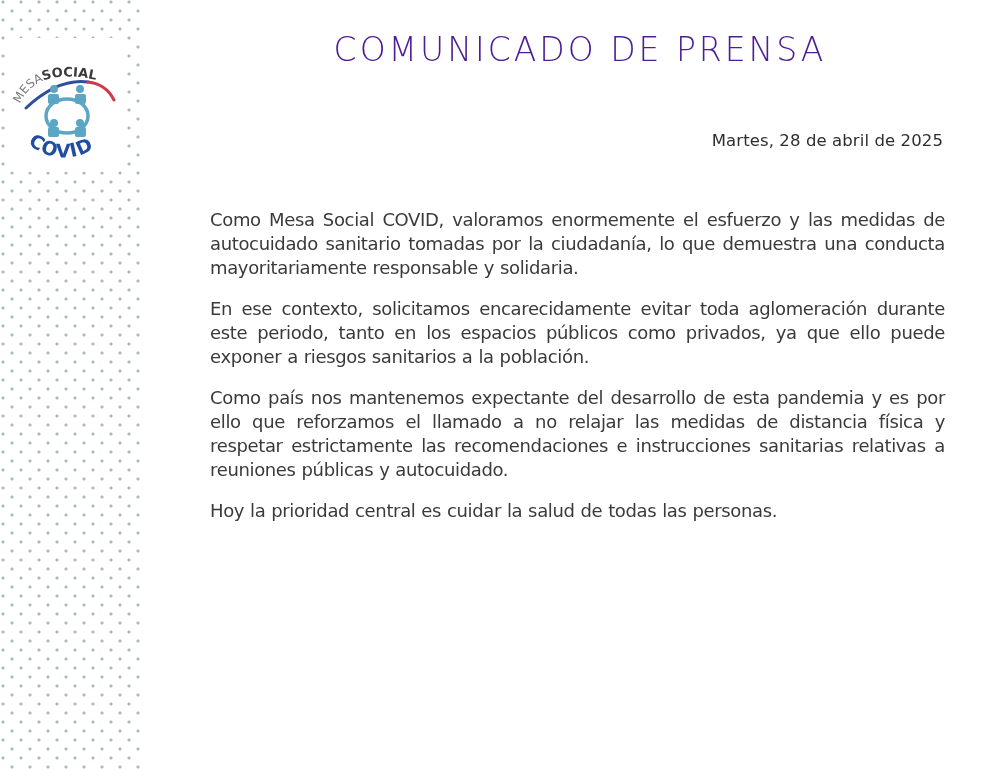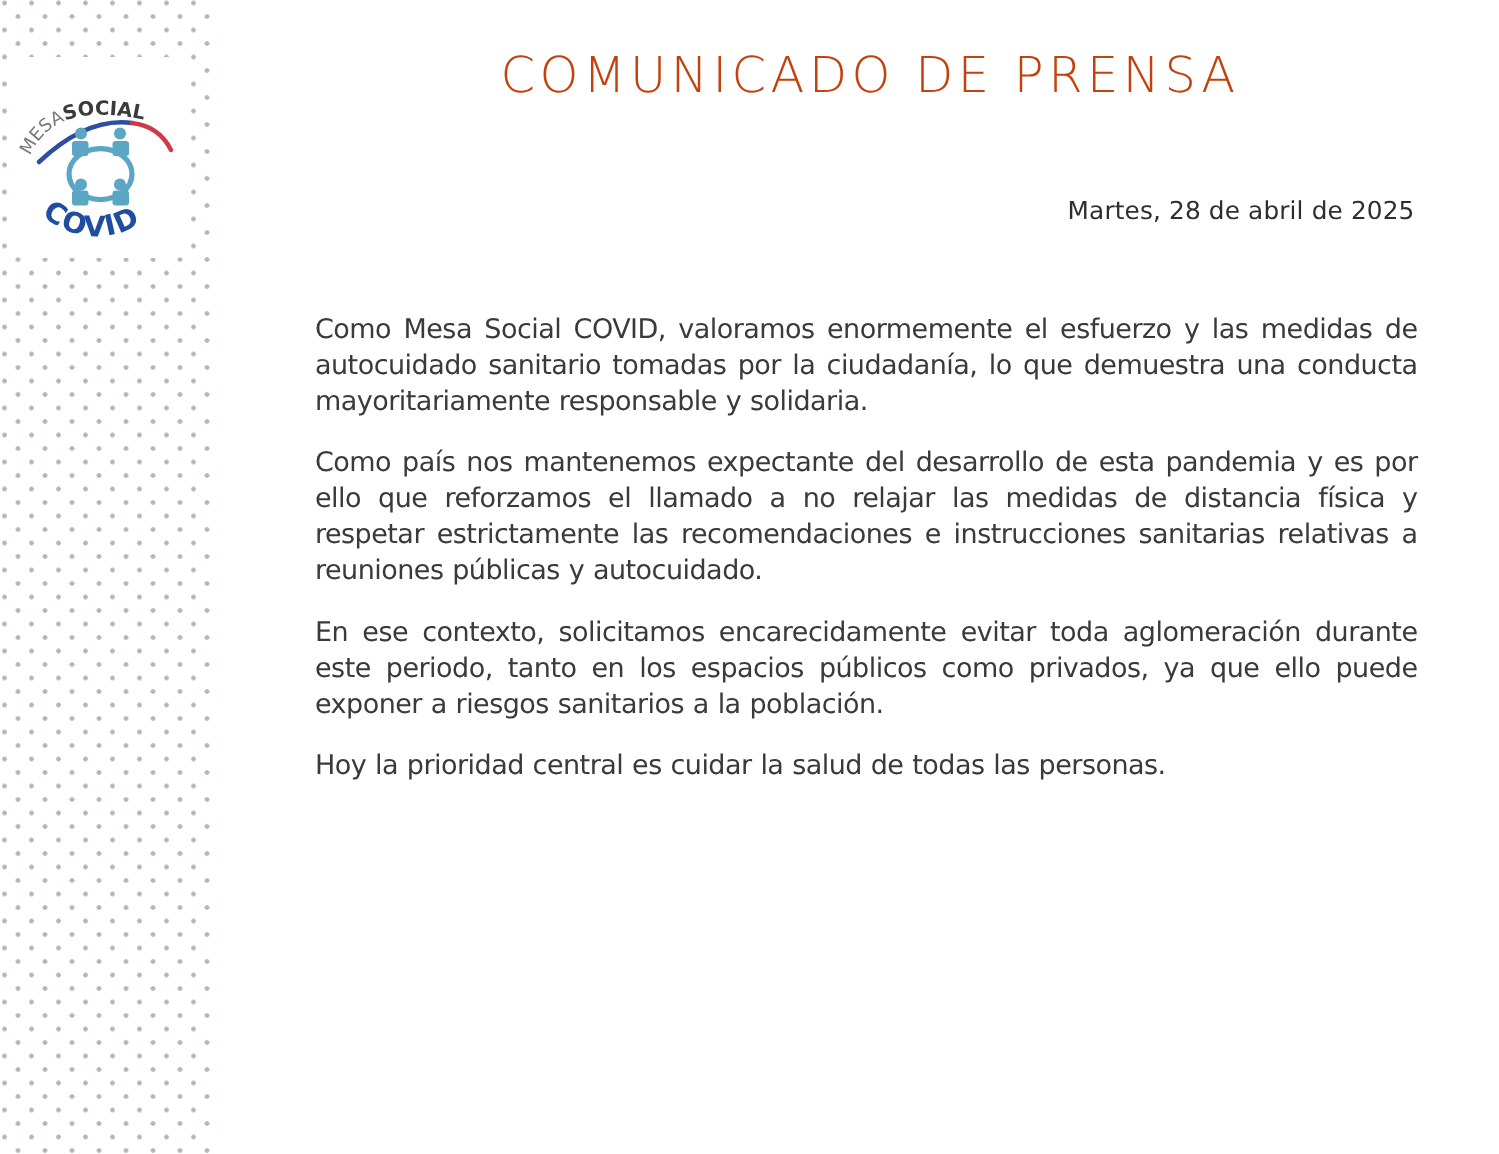--- a/index.html
+++ b/index.html
@@ -42,21 +42,21 @@
     .title {
       position: absolute;
       left: 300px;
       top: 30px;
       width: 560px;
       text-align: center;
       font-family: "DejaVu Sans", sans-serif;
       font-weight: 300;
       font-size: 33px;
       letter-spacing: 3px;
-      color: #c2410c;
+      color: #4c1d95;
       margin: 0;
     }
     .date {
       position: absolute;
       right: 56px;
       top: 131px;
       font-size: 16.5px;
       color: #2e2e2e;
       letter-spacing: 0.1px;
     }
@@ -119,16 +119,16 @@
     </text>
   </svg>
 </div>
 
 <h1 class="title">COMUNICADO DE PRENSA</h1>
 
 <div class="date">Martes, 28 de abril de 2025</div>
 
 <div class="body-text">
   <p>Como Mesa Social COVID, valoramos enormemente el esfuerzo y las medidas de autocuidado sanitario tomadas por la ciudadanía, lo que demuestra una conducta mayoritariamente responsable y solidaria.</p>
+  <p>En ese contexto, solicitamos encarecidamente evitar toda aglomeración durante este periodo, tanto en los espacios públicos como privados, ya que ello puede exponer a riesgos sanitarios a la población.</p>
   <p>Como país nos mantenemos expectante del desarrollo de esta pandemia y es por ello que reforzamos el llamado a no relajar las medidas de distancia física y respetar estrictamente las recomendaciones e instrucciones sanitarias relativas a reuniones públicas y autocuidado.</p>
-  <p>En ese contexto, solicitamos encarecidamente evitar toda aglomeración durante este periodo, tanto en los espacios públicos como privados, ya que ello puede exponer a riesgos sanitarios a la población.</p>
   <p class="single">Hoy la prioridad central es cuidar la salud de todas las personas.</p>
 </div>
 
 </body></html>

